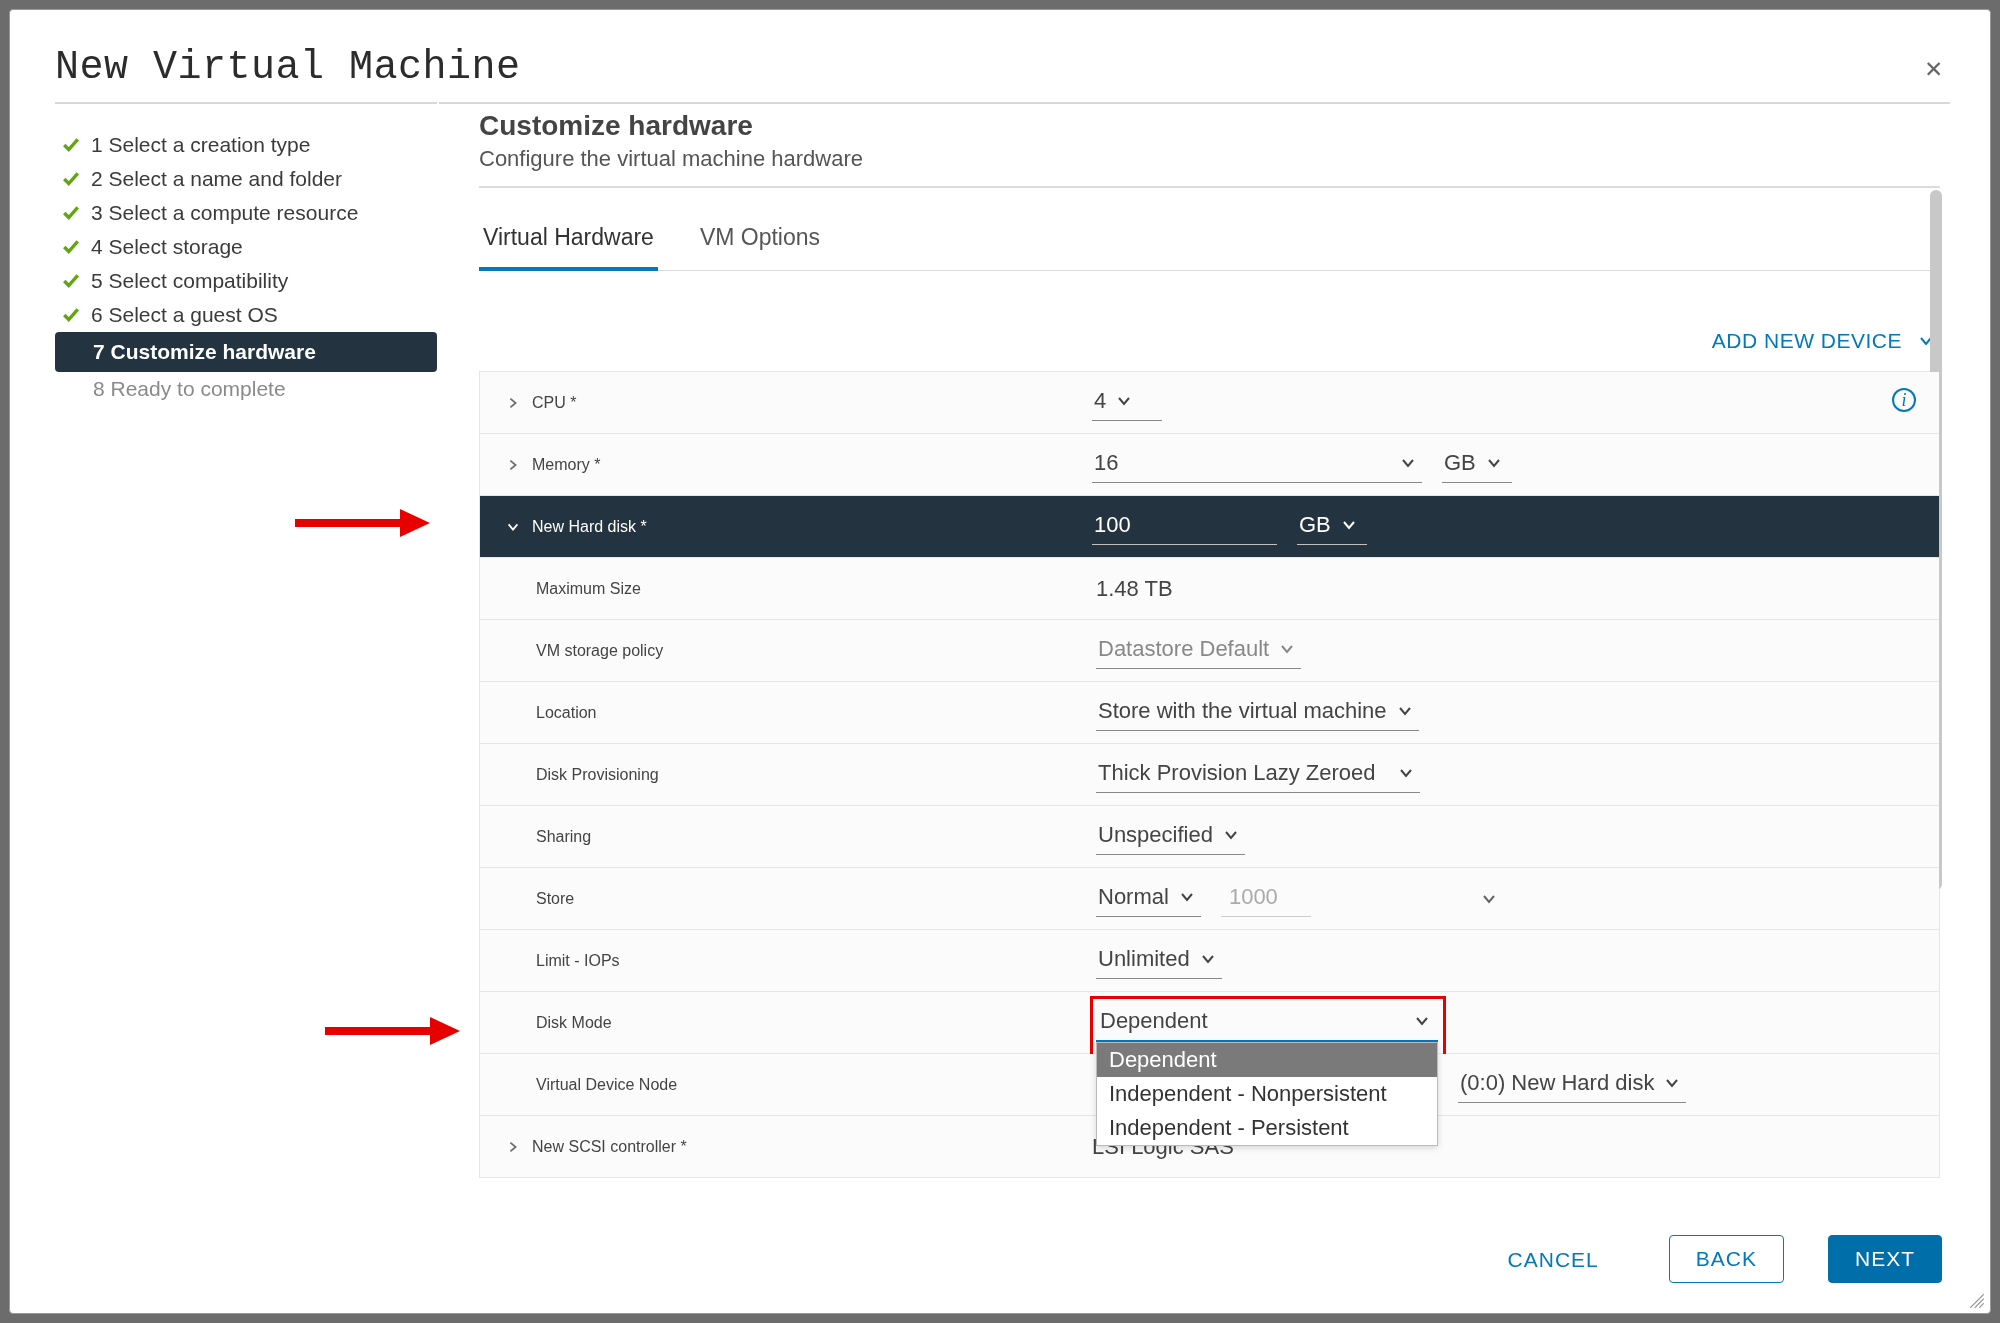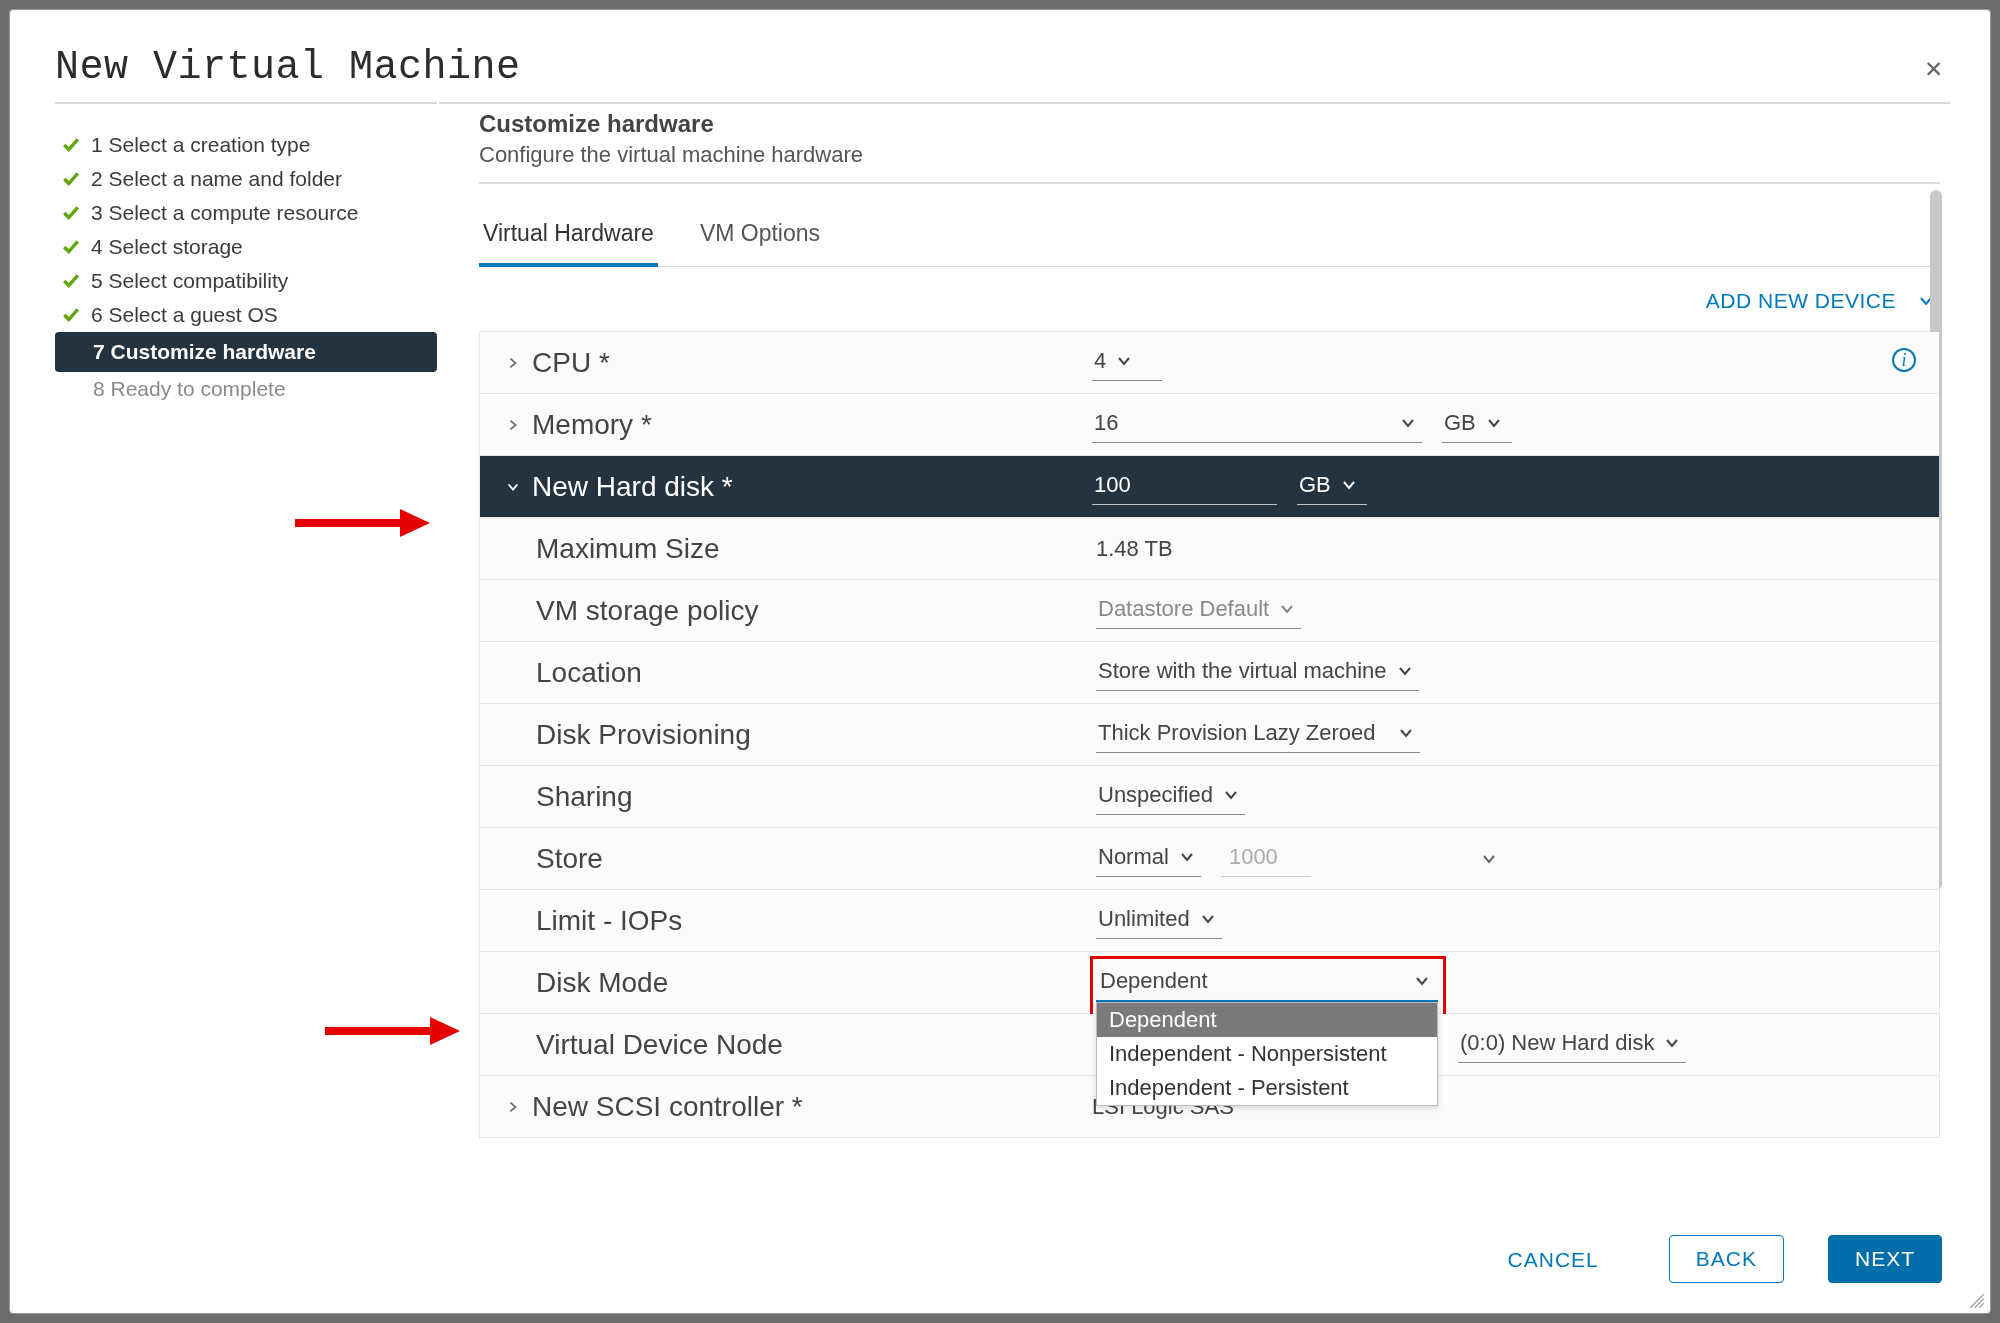--- a/index.html
+++ b/index.html
@@ -102,21 +102,21 @@
     border-top: 2px solid var(--divider);
   }
   .sidebar { border-top: 2px solid var(--divider); }
   .main-header {
     padding-top: 6px;
     padding-bottom: 14px;
     border-bottom: 2px solid #dcdcdc;
   }
   .main-header h2 {
     margin: 0 0 4px 0;
-    font-size: 24px;
+    font-size: 28px;
     font-weight: 600;
     color: #444;
   }
   .main-header p {
     margin:0;
     font-size: 22px;
     color: #555;
   }
   .tabs {
     display:flex;
@@ -140,21 +140,22 @@
     justify-content:flex-end;
     padding: 22px 6px 18px 0;
   }
   .addnew a {
     color: var(--accent-blue2);
     font-weight: 500;
     letter-spacing: 0.5px;
     cursor:pointer;
     display:flex;
     align-items:center;
-    gap:22px;
+    gap:16px;
+    margin-top:36px;
   }
   .grid {
     border: 1px solid var(--row-border);
     border-bottom: none;
   }
   .row {
     display:flex;
     align-items:center;
     min-height: 62px;
     border-bottom: 1px solid var(--row-border);
@@ -167,21 +168,21 @@
     width: 18px;
     display:inline-flex;
     align-items:center;
     justify-content:center;
     margin-right: 10px;
     color: #6e6e6e;
   }
   .row .chev svg { width:14px; height:14px; }
   .row .label {
     flex: 0 0 560px;
-    font-size: 28px;
+    font-size: 16px;
     color: #444;
     display:flex;
     align-items:center;
   }
   .row.dark {
     background: var(--dark-row);
     color: #fff;
   }
   .row.dark .label, .row.dark .chev { color: #fff; }
   .row .value {

